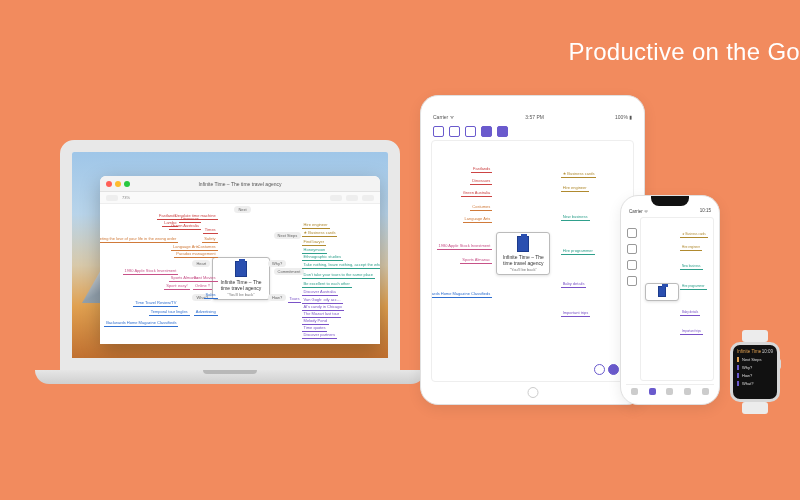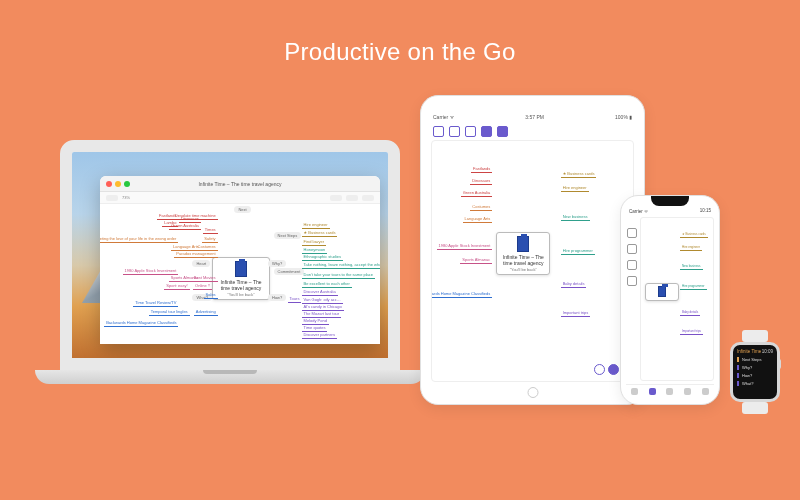--- a/index.html
+++ b/index.html
@@ -8,21 +8,21 @@
     height: 500px;
     background: #f28b5e;
     font-family: -apple-system, "Helvetica Neue", Arial, sans-serif;
     position: relative;
     overflow: hidden;
   }
   .headline {
     position: absolute;
     top: 38px;
     left: 0; right: 0;
-    text-align: center;
+    text-align: right;
     color: #fff;
     font-size: 24px;
     font-weight: 400;
     letter-spacing: 0.3px;
   }
 
   
   .laptop {
     position: absolute;
     left: 40px;

